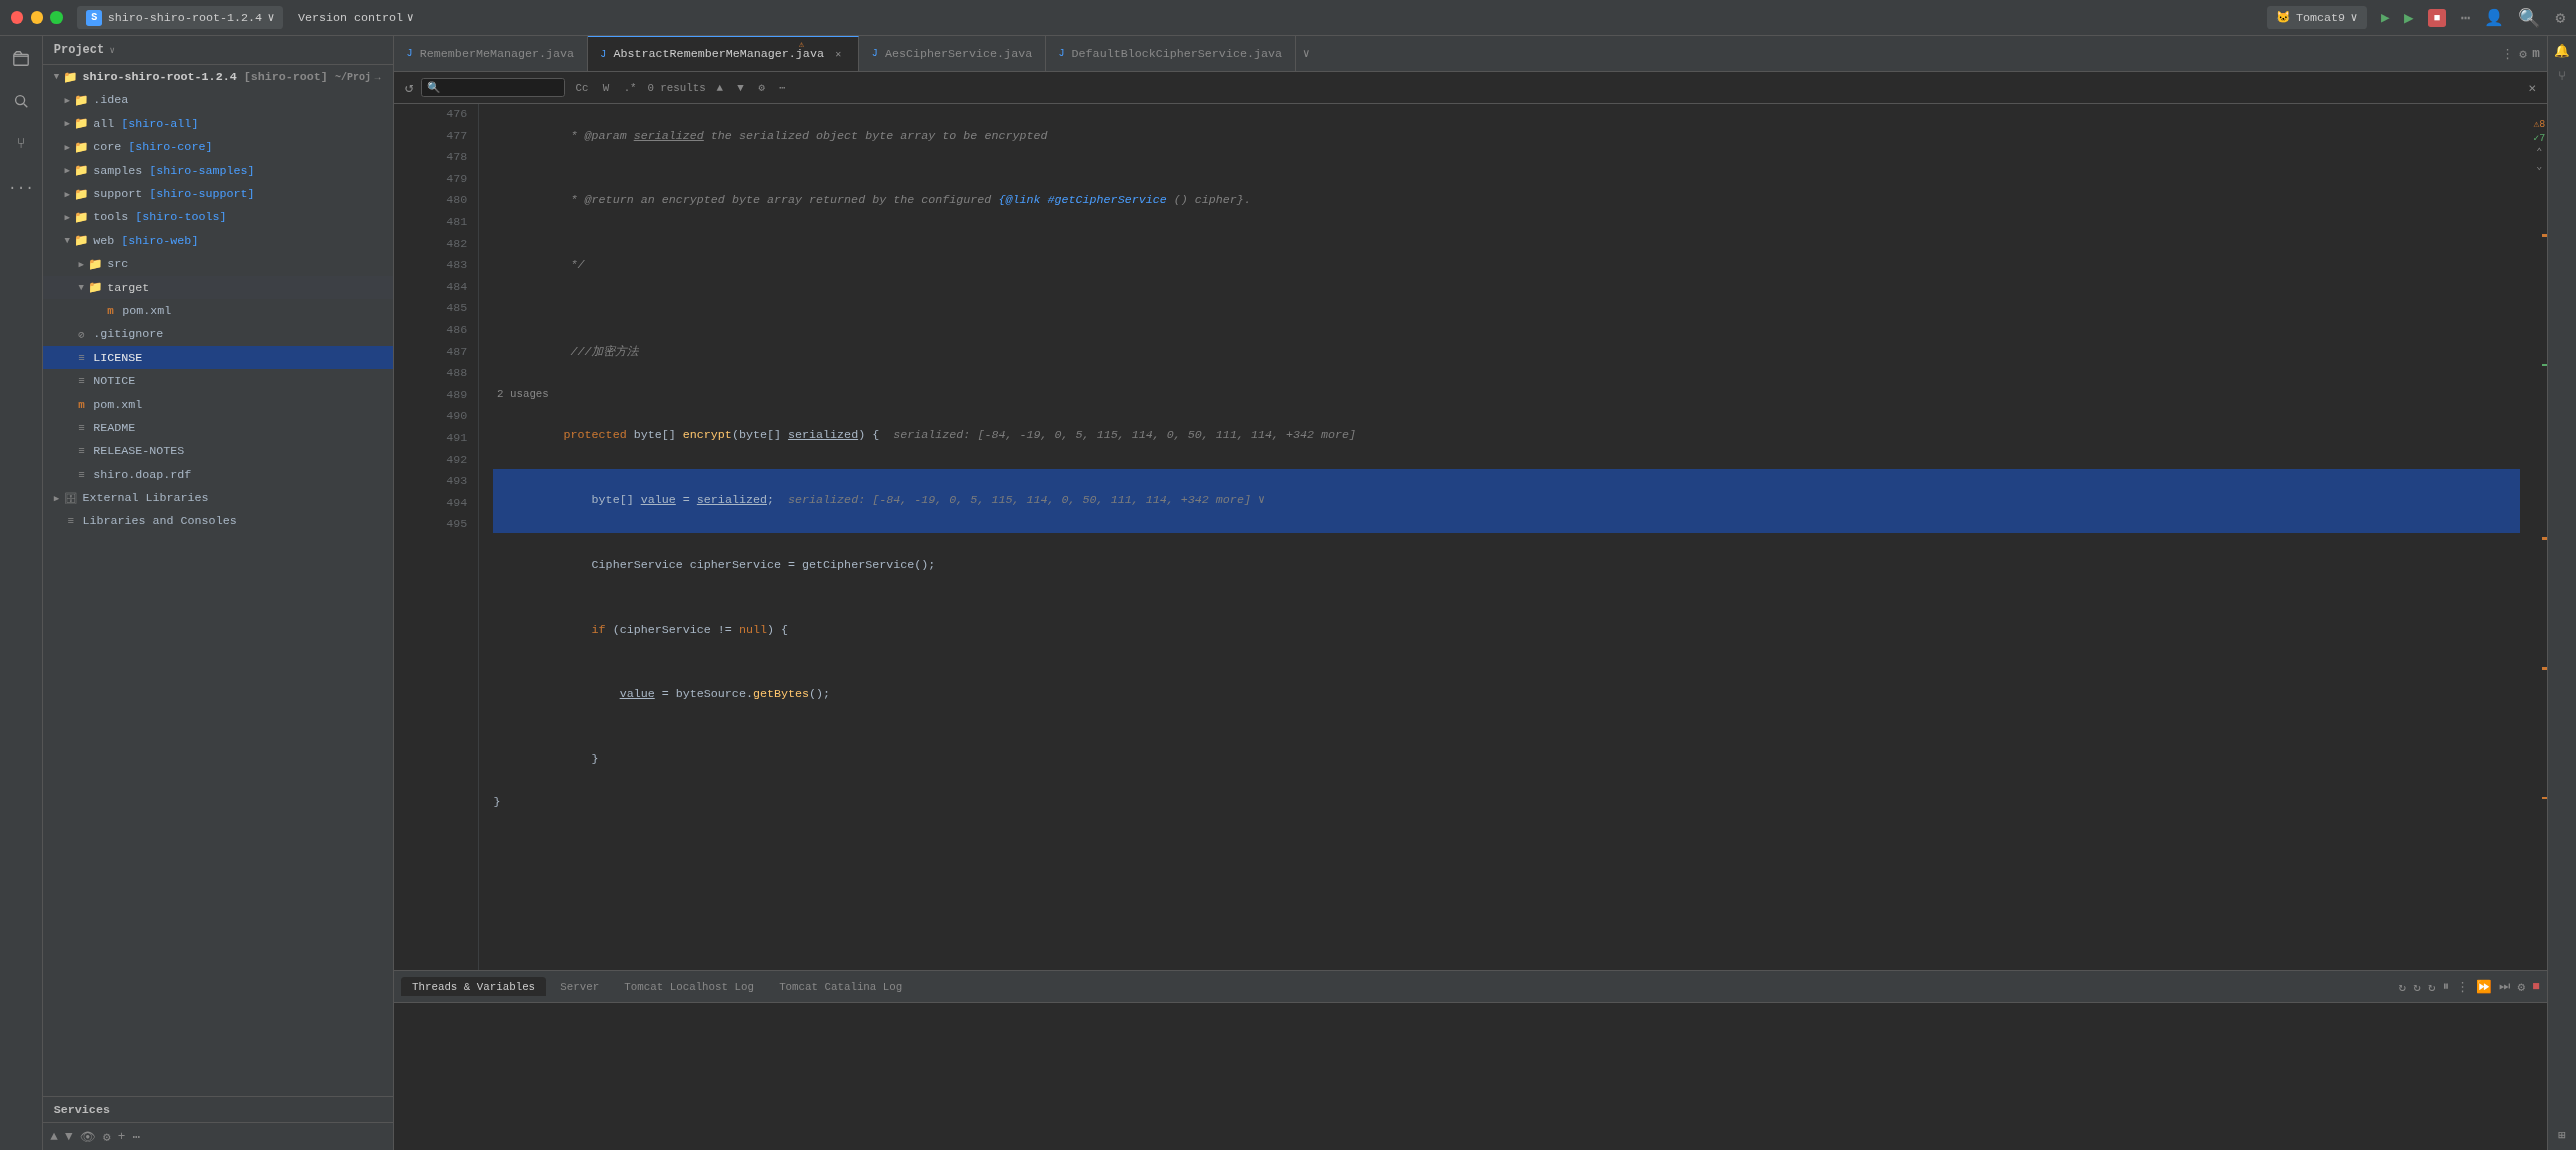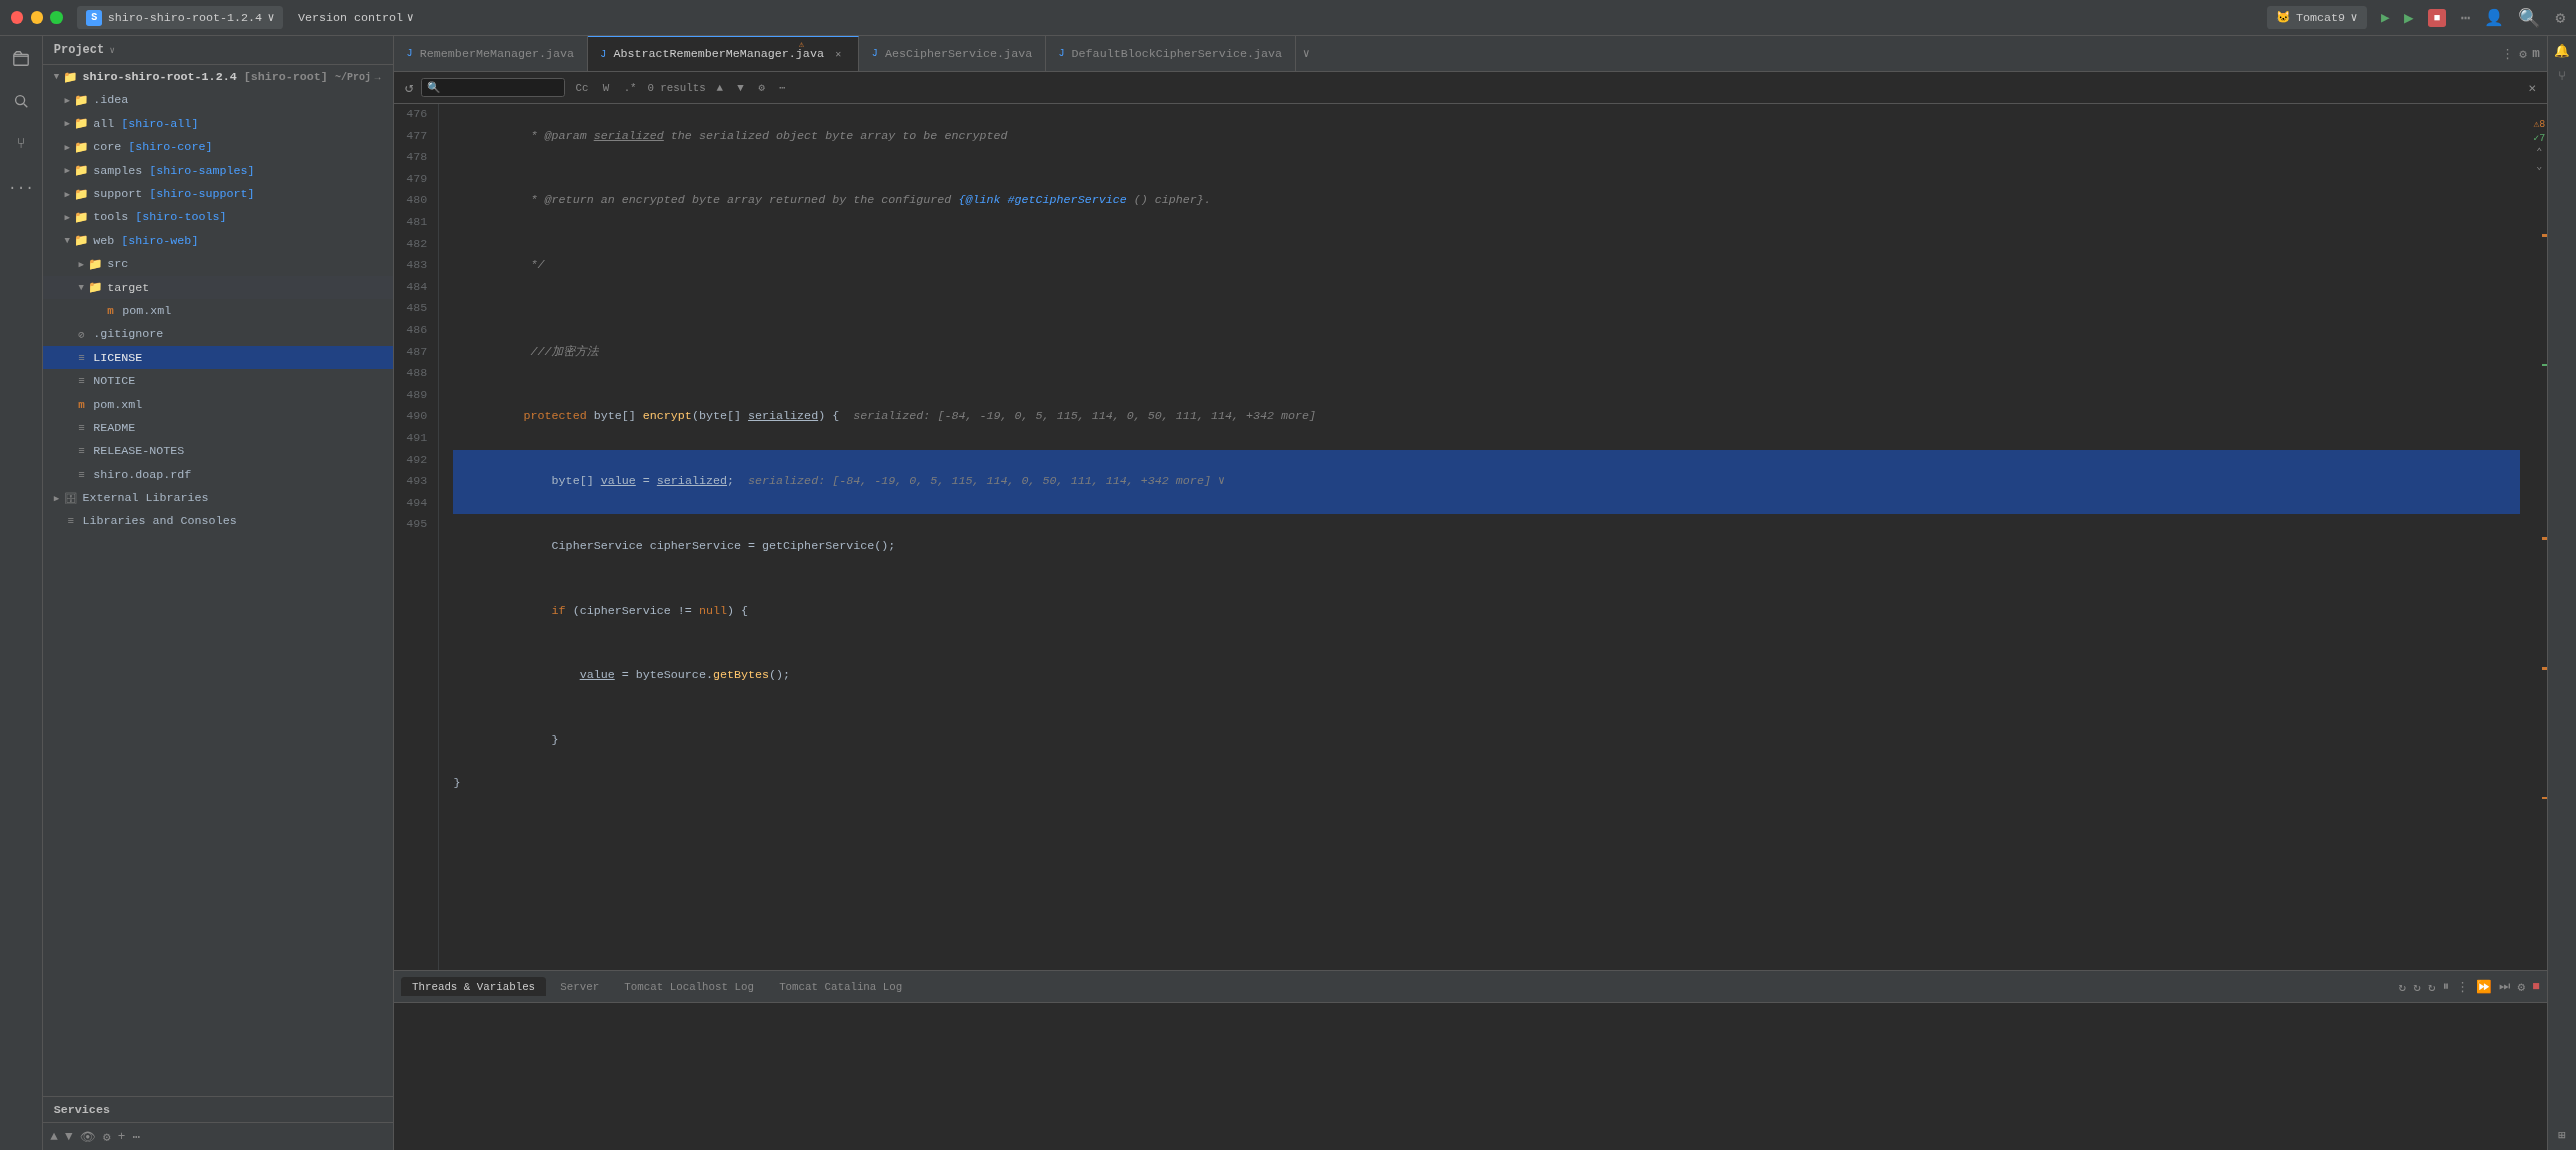--- a/index.html
+++ b/index.html
@@ -300,20 +300,21 @@
       color: #606366;
       text-align: right;
       padding: 0 10.8px 0 7.2px;
       font-size: 11.7px;
       line-height: 21.6px;
       user-select: none;
       flex-shrink: 0;
       min-width: 45px;
       border-right: 0.9px solid #3c3f41;
       overflow: hidden;
+      margin-left: 40px;
     }
     .code-area {
       flex: 1;
       overflow: auto;
       padding: 0 14.4px;
       font-size: 11.7px;
       line-height: 21.6px;
     }
     .code-line {
       white-space: pre;
@@ -727,20 +728,23 @@
         <div class="code-line">
           <span class="comment"> */</span>
         </div>
 
         <div class="code-line">&nbsp;</div>
 
         <div class="code-line">
           <span class="comment"> ///加密方法</span>
         </div>
 
+        <div style="padding-left:3.6px;line-height:18px;font-size:10px;">
+          <span class="usages">2 usages</span>
+        </div>
 
         <div class="code-line">
           <span class="kw">protected</span> <span style="color:#a9b7c6;">byte[]</span> <span class="fn">encrypt</span>(<span style="color:#a9b7c6;">byte[]</span> <span style="text-decoration:underline;color:#a9b7c6;">serialized</span>) {<span class="hint">  serialized: [-84, -19, 0, 5, 115, 114, 0, 50, 111, 114, +342 more]</span>
         </div>
 
         <div class="code-line highlighted">
           &nbsp;&nbsp;&nbsp;&nbsp;<span style="color:#a9b7c6;">byte[]</span> <span style="text-decoration:underline;color:#a9b7c6;">value</span> = <span style="text-decoration:underline;color:#a9b7c6;">serialized</span>;<span class="hint">  serialized: [-84, -19, 0, 5, 115, 114, 0, 50, 111, 114, +342 more] ∨</span>
         </div>
 
         <div class="code-line">

